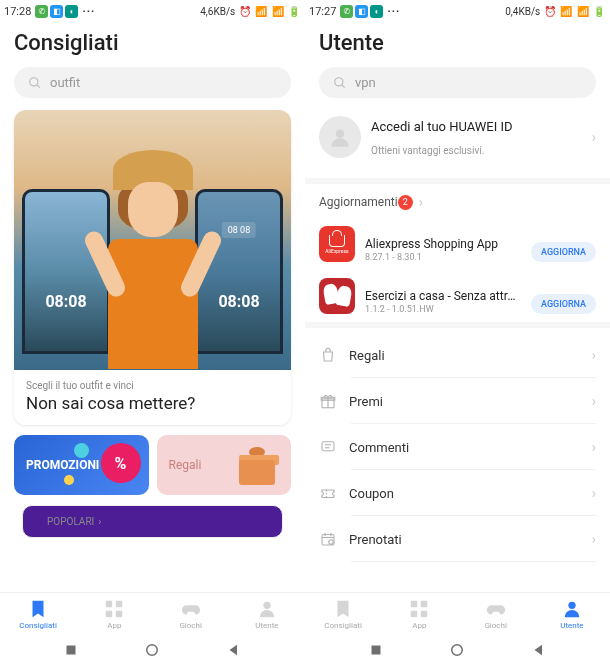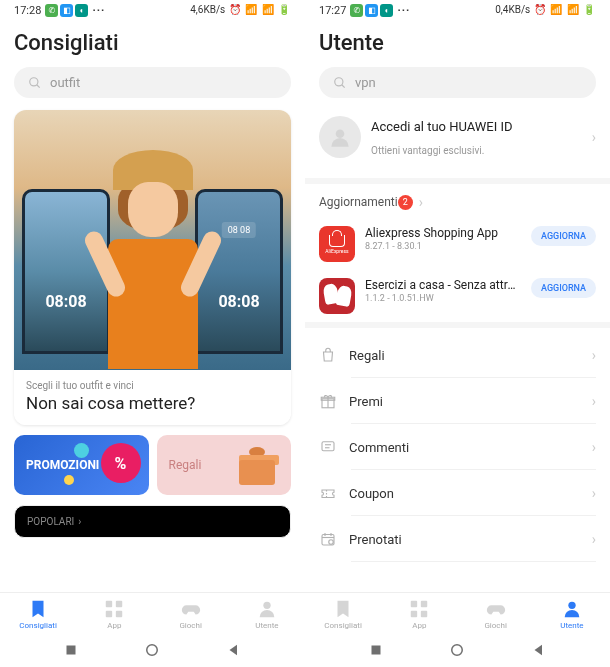--- a/index.html
+++ b/index.html
@@ -1,18 +1,18 @@
 <!DOCTYPE html>
 <html><head>
 <meta charset="utf-8">
 <style>
 *{margin:0;padding:0;box-sizing:border-box;font-family:-apple-system,BlinkMacSystemFont,"Segoe UI",Roboto,sans-serif}
 body{background:#fff;width:610px;height:667px;display:flex;position:relative}
 .screen{width:305px;height:667px;display:flex;flex-direction:column;background:#fff}
-.status-bar{display:flex;justify-content:space-between;align-items:flex-start;padding:4px 14px;font-size:11px;color:#333;height:22px}
+.status-bar{display:flex;justify-content:space-between;align-items:center;padding:4px 4px;font-size:11px;color:#333;height:22px}
 .status-left{display:flex;align-items:center;gap:4px}
 .status-right{display:flex;align-items:center;gap:4px;font-size:10px}
 .status-icons{display:flex;gap:2px}
 .status-icon{width:13px;height:13px;border-radius:3px;display:flex;align-items:center;justify-content:center;font-size:8px;color:#fff}
 .ic-green{background:#4caf50}
 .ic-blue{background:#2196f3}
 .ic-teal{background:#009688}
 .dots{letter-spacing:1px;font-weight:bold}
 .page-title{font-size:22px;font-weight:500;color:#222;padding:8px 14px 12px}
 .search-box{margin:0 14px 12px;background:#f2f2f2;border-radius:20px;display:flex;align-items:center;padding:8px 14px;gap:8px}
@@ -44,41 +44,41 @@
 .promo-pink .promo-label{color:#c98080;font-weight:normal}
 .promo-shapes{position:absolute;inset:0}
 .pct{position:absolute;right:8px;top:8px;width:40px;height:40px;background:#e91e63;border-radius:50%;display:flex;align-items:center;justify-content:center;color:#fff;font-size:16px;font-weight:bold}
 .circ{position:absolute;border-radius:50%}
 .c1{width:15px;height:15px;background:#4dd0e1;top:8px;left:60px}
 .c2{width:10px;height:10px;background:#ffd54f;bottom:10px;left:50px}
 .gift{position:absolute;right:12px;top:10px;width:40px;height:40px}
 .gift-box{width:36px;height:25px;background:#e89050;border-radius:3px;position:absolute;bottom:0}
 .gift-lid{width:40px;height:10px;background:#f0a060;border-radius:2px;position:absolute;top:10px}
 .gift-bow{width:16px;height:10px;background:#d88040;border-radius:50%;position:absolute;top:2px;left:10px}
-.popular{margin:0 14px;padding:10px 12px;background:#000000;border:1px solid #eee;border-radius:10px;font-size:10px;color:#888;display:flex;align-items:center;gap:4px}
+.popular{margin:0 22px;padding:10px 24px;background:#4c1d95;border:1px solid #eee;border-radius:10px;font-size:10px;color:#888;display:flex;align-items:center;gap:4px}
 .bottom-nav{margin-top:auto;display:flex;border-top:1px solid #eee;padding:3px 0 1px}
 .nav-item{flex:1;display:flex;flex-direction:column;align-items:center;gap:1px;padding:2px 0}
 .nav-icon{width:22px;height:22px;opacity:.35}
 .nav-label{font-size:8px;color:#aaa}
 .nav-item.active .nav-icon{opacity:1}
 .nav-item.active .nav-label{color:#2d7af6}
 .sys-nav{display:flex;justify-content:space-around;padding:8px 30px;background:#fff}
 .sys-btn{width:18px;height:18px;opacity:.7}
 
 .account-card{margin:0 14px 14px;display:flex;align-items:center;gap:10px;padding:6px 0}
 .avatar{width:42px;height:42px;border-radius:50%;background:#e8e8e8;display:flex;align-items:center;justify-content:center}
 .avatar svg{width:26px;height:26px;opacity:.4}
 .account-text{flex:1}
 .account-title{font-size:13px;color:#222;margin-bottom:11px}
 .account-sub{font-size:10px;color:#999}
 .chev{color:#ccc;font-size:14px}
 .section-head{display:flex;align-items:center;padding:10px 14px 8px;border-top:6px solid #f5f5f5}
 .section-title{font-size:12px;color:#555}
 .badge{width:15px;height:15px;border-radius:50%;background:#f44336;color:#fff;font-size:9px;display:flex;align-items:center;justify-content:center}
-.update-item{display:flex;align-items:flex-start;padding:8px 14px;gap:10px}
+.update-item{display:flex;align-items:flex-end;padding:8px 14px;gap:10px}
 .app-icon{width:36px;height:36px;border-radius:8px;flex-shrink:0}
 .ai-red{background:#e9362c;display:flex;align-items:center;justify-content:center;flex-direction:column}
 .ai-red-bag{width:16px;height:12px;border:1.5px solid #fff;border-radius:0 0 4px 4px;border-top:none;position:relative}
 .ai-red-bag::before{content:"";position:absolute;width:8px;height:5px;border:1.5px solid #fff;border-bottom:none;border-radius:5px 5px 0 0;top:-5px;left:2px}
 .ai-red-txt{font-size:5px;color:#fff;margin-top:1px}
 .ai-workout{background:#c0282e;position:relative;overflow:hidden}
 .ai-workout::before{content:"";position:absolute;width:14px;height:20px;background:#fff;border-radius:40% 40% 20% 20%;top:6px;left:5px;transform:rotate(-10deg)}
 .ai-workout::after{content:"";position:absolute;width:14px;height:20px;background:#fff;border-radius:40% 40% 20% 20%;top:8px;right:4px;transform:rotate(10deg)}
 .app-info{flex:1;min-width:0}
 .app-name{font-size:12px;color:#222;margin-bottom:1px;white-space:nowrap;overflow:hidden;text-overflow:ellipsis}

